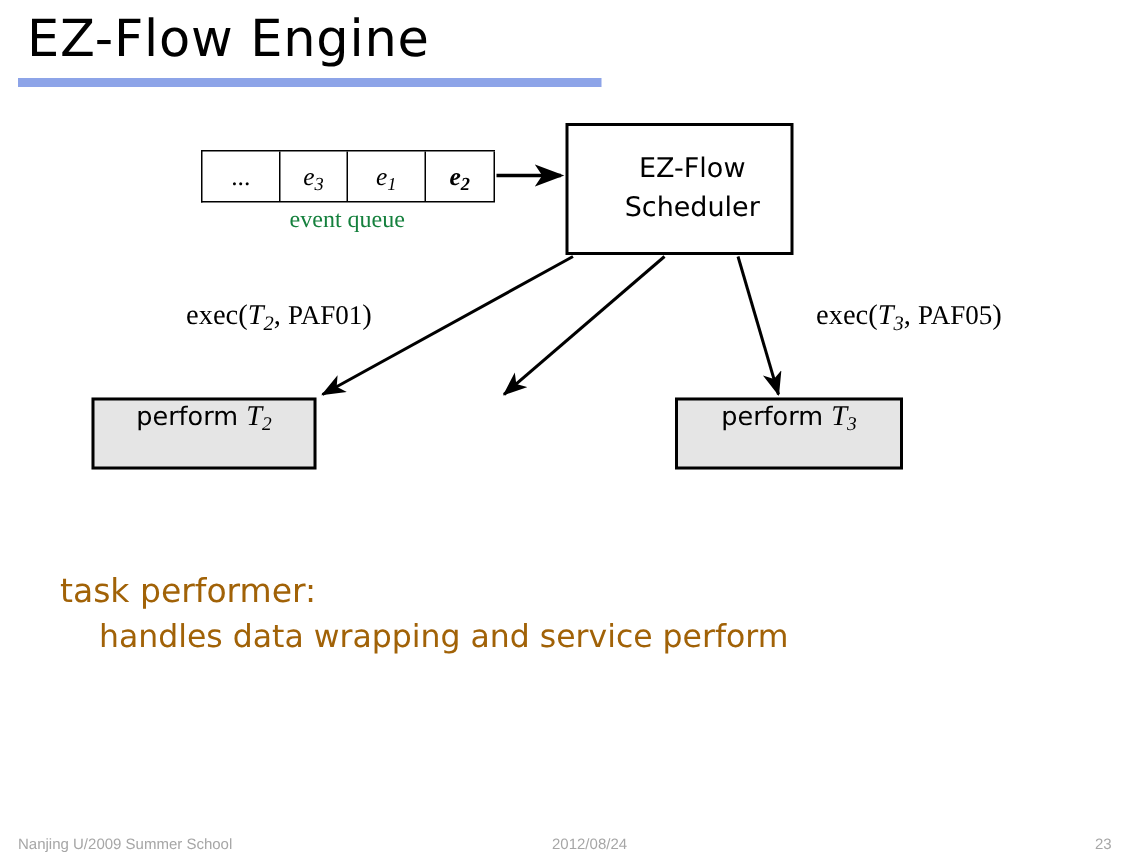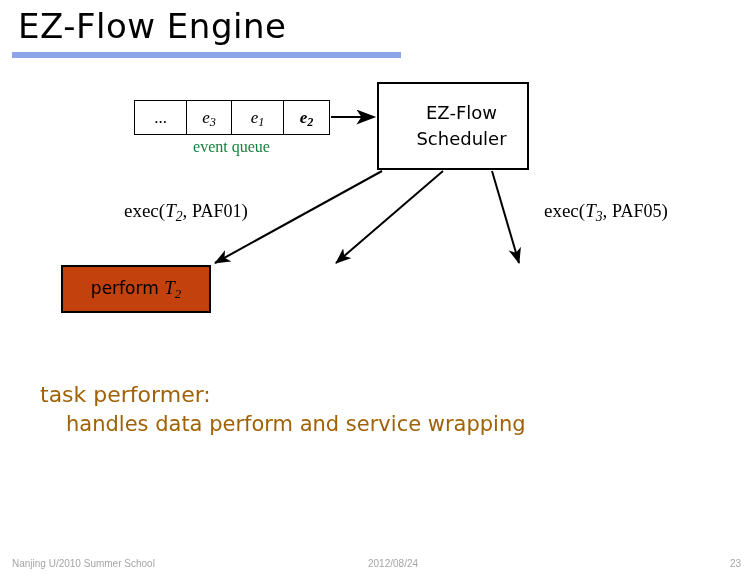--- a/index.html
+++ b/index.html
@@ -118,23 +118,23 @@
   }
   .smallcaps { font-variant: small-caps; font-size: 0.95em; }
 
   
   .perform-box {
     position: absolute;
     top: 265px;
     height: 48px;
     border: 2px solid #000000;
     box-sizing: border-box;
-    background: #c2410c;
+    background: #e5e5e5;
     display: flex;
-    align-items: center;
+    align-items: flex-start;
     justify-content: center;
   }
   #perform-t2 { left: 61px;  width: 150px; }
   #perform-t4 { left: 255px; width: 152px; }
   #perform-t3 { left: 450px; width: 152px; }
   .perform-text {
     font-family: "DejaVu Sans", sans-serif;
     font-size: 17px;
     color: #000000;
     white-space: nowrap;
@@ -223,20 +223,23 @@
 
   <div class="exec-label" id="exec-left">
     <span>exec(</span><span class="tvar"><span>T</span><sub>2</sub></span><span>, </span><span class="smallcaps">PAF01</span><span>)</span>
   </div>
   <div class="exec-label" id="exec-right">
     <span>exec(</span><span class="tvar"><span>T</span><sub>3</sub></span><span>, </span><span class="smallcaps">PAF05</span><span>)</span>
   </div>
 
   <div class="perform-box" id="perform-t2">
     <span class="perform-text"><span>perform </span><span class="serif-t"><span>T</span><sub>2</sub></span></span>
+  </div>
+  <div class="perform-box" id="perform-t3">
+    <span class="perform-text"><span>perform </span><span class="serif-t"><span>T</span><sub>3</sub></span></span>
   </div>
 
   <svg id="connectors" viewBox="0 0 756 576" xmlns="http://www.w3.org/2000/svg">
     <defs>
       <marker id="ah" markerWidth="9" markerHeight="9" refX="7.5" refY="3.2" orient="auto" markerUnits="strokeWidth">
         <path d="M0,0 L8,3.2 L0,6.4 L2.1,3.2 z" fill="#000000"></path>
       </marker>
       <marker id="ah2" markerWidth="10" markerHeight="10" refX="8" refY="3.4" orient="auto" markerUnits="strokeWidth">
         <path d="M0,0 L9,3.4 L0,6.8 L2.3,3.4 z" fill="#000000"></path>
       </marker>
@@ -246,22 +249,22 @@
 
     <line x1="382" y1="171" x2="215" y2="263" stroke="#000000" stroke-width="2" marker-end="url(#ah)"></line>
 
     <line x1="443" y1="171" x2="336" y2="263" stroke="#000000" stroke-width="2" marker-end="url(#ah)"></line>
 
     <line x1="492" y1="171" x2="519" y2="263" stroke="#000000" stroke-width="2" marker-end="url(#ah)"></line>
   </svg>
 
   <div id="body-text">
     <div id="body-line-1">task performer:</div>
-    <div id="body-line-2">handles data perform and service wrapping</div>
+    <div id="body-line-2">handles data wrapping and service perform</div>
   </div>
 
   <div id="footer">
-    <span id="footer-left">Nanjing U/2010 Summer School</span>
+    <span id="footer-left">Nanjing U/2009 Summer School</span>
     <span id="footer-mid">2012/08/24</span>
     <span id="footer-right">23</span>
   </div>
 
 </div>
 
 </body></html>

